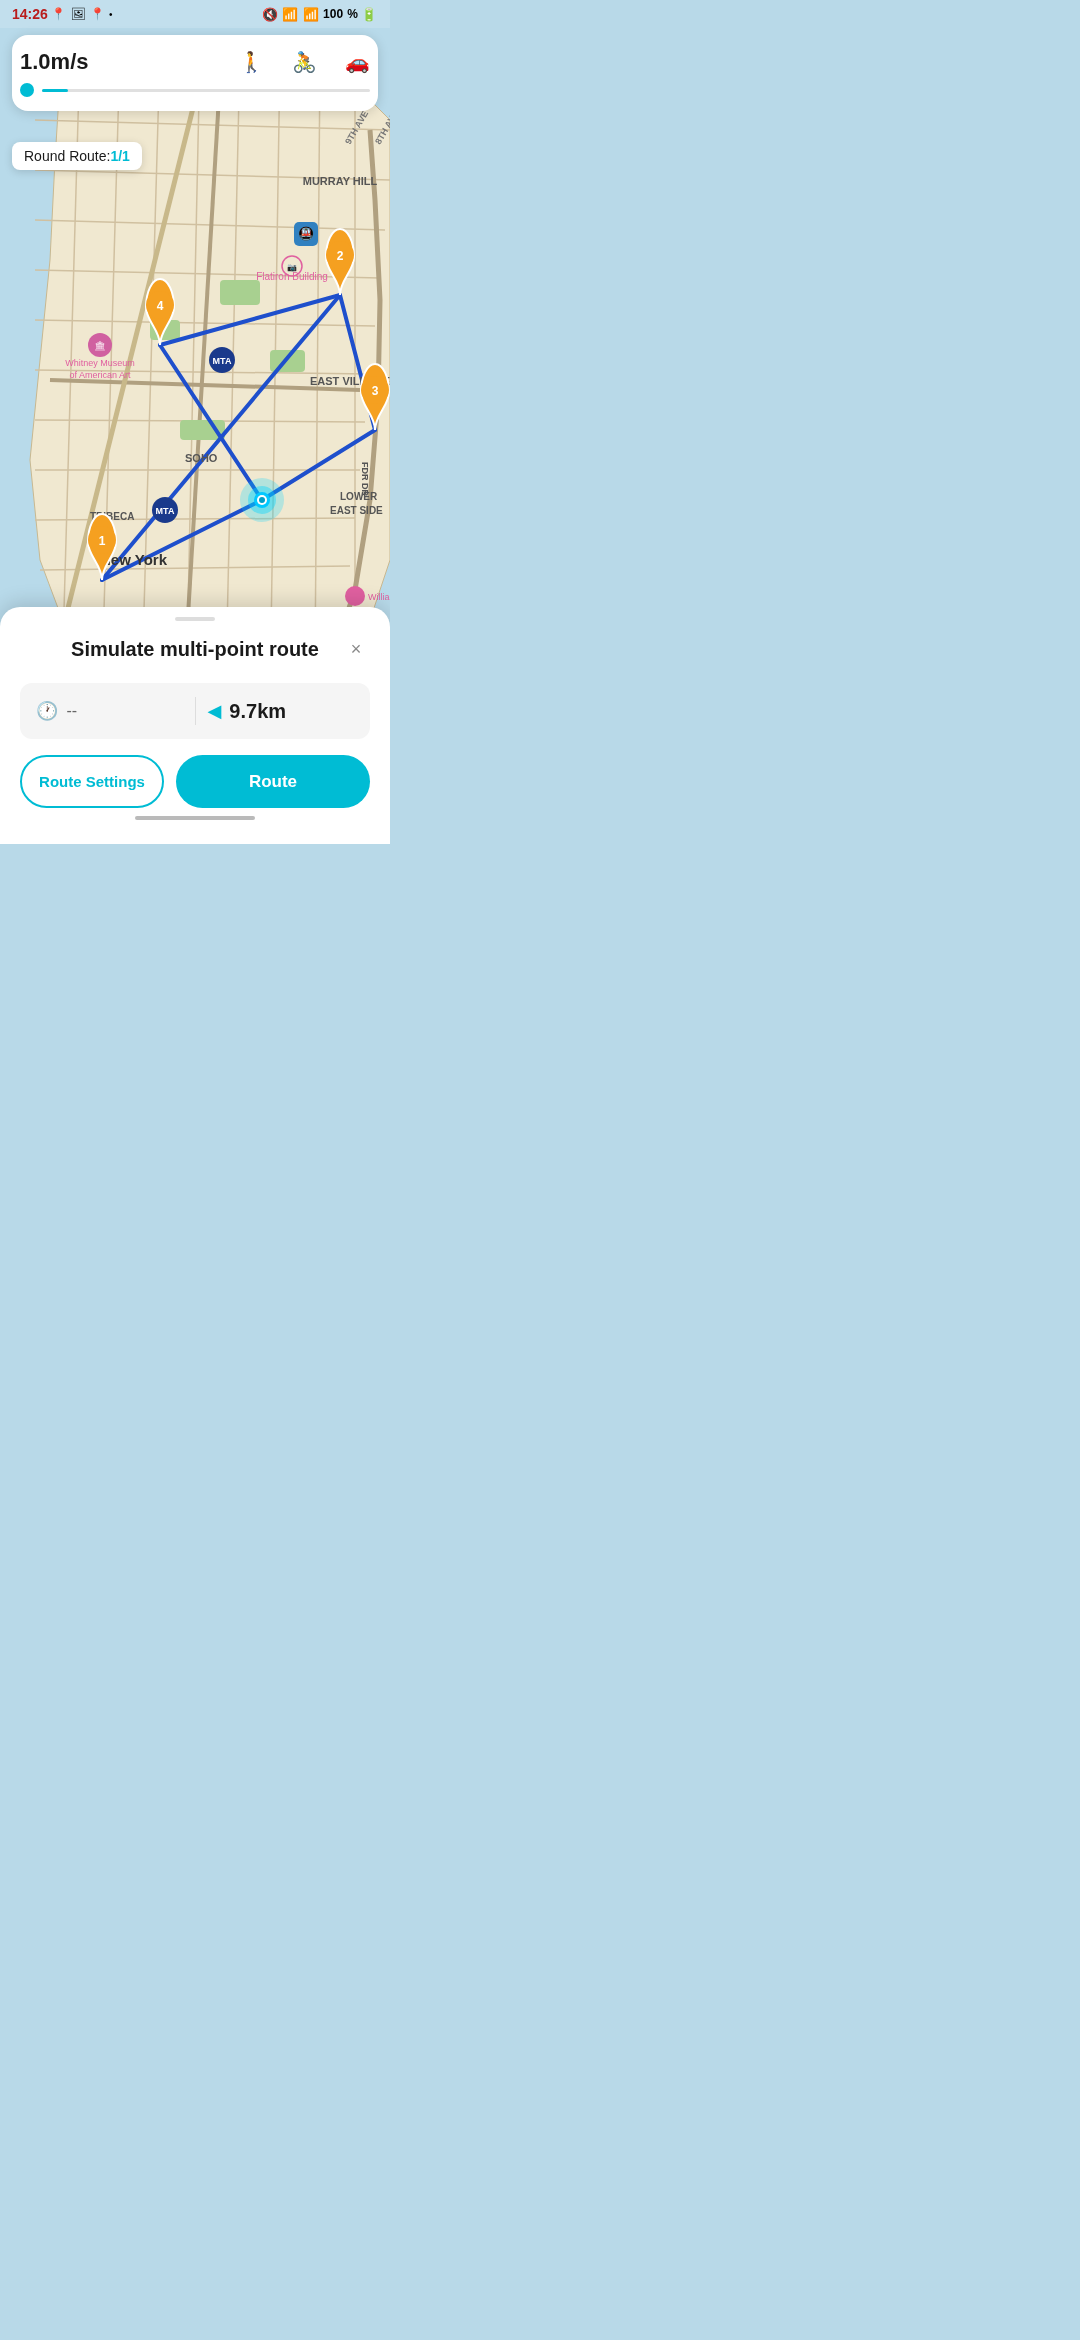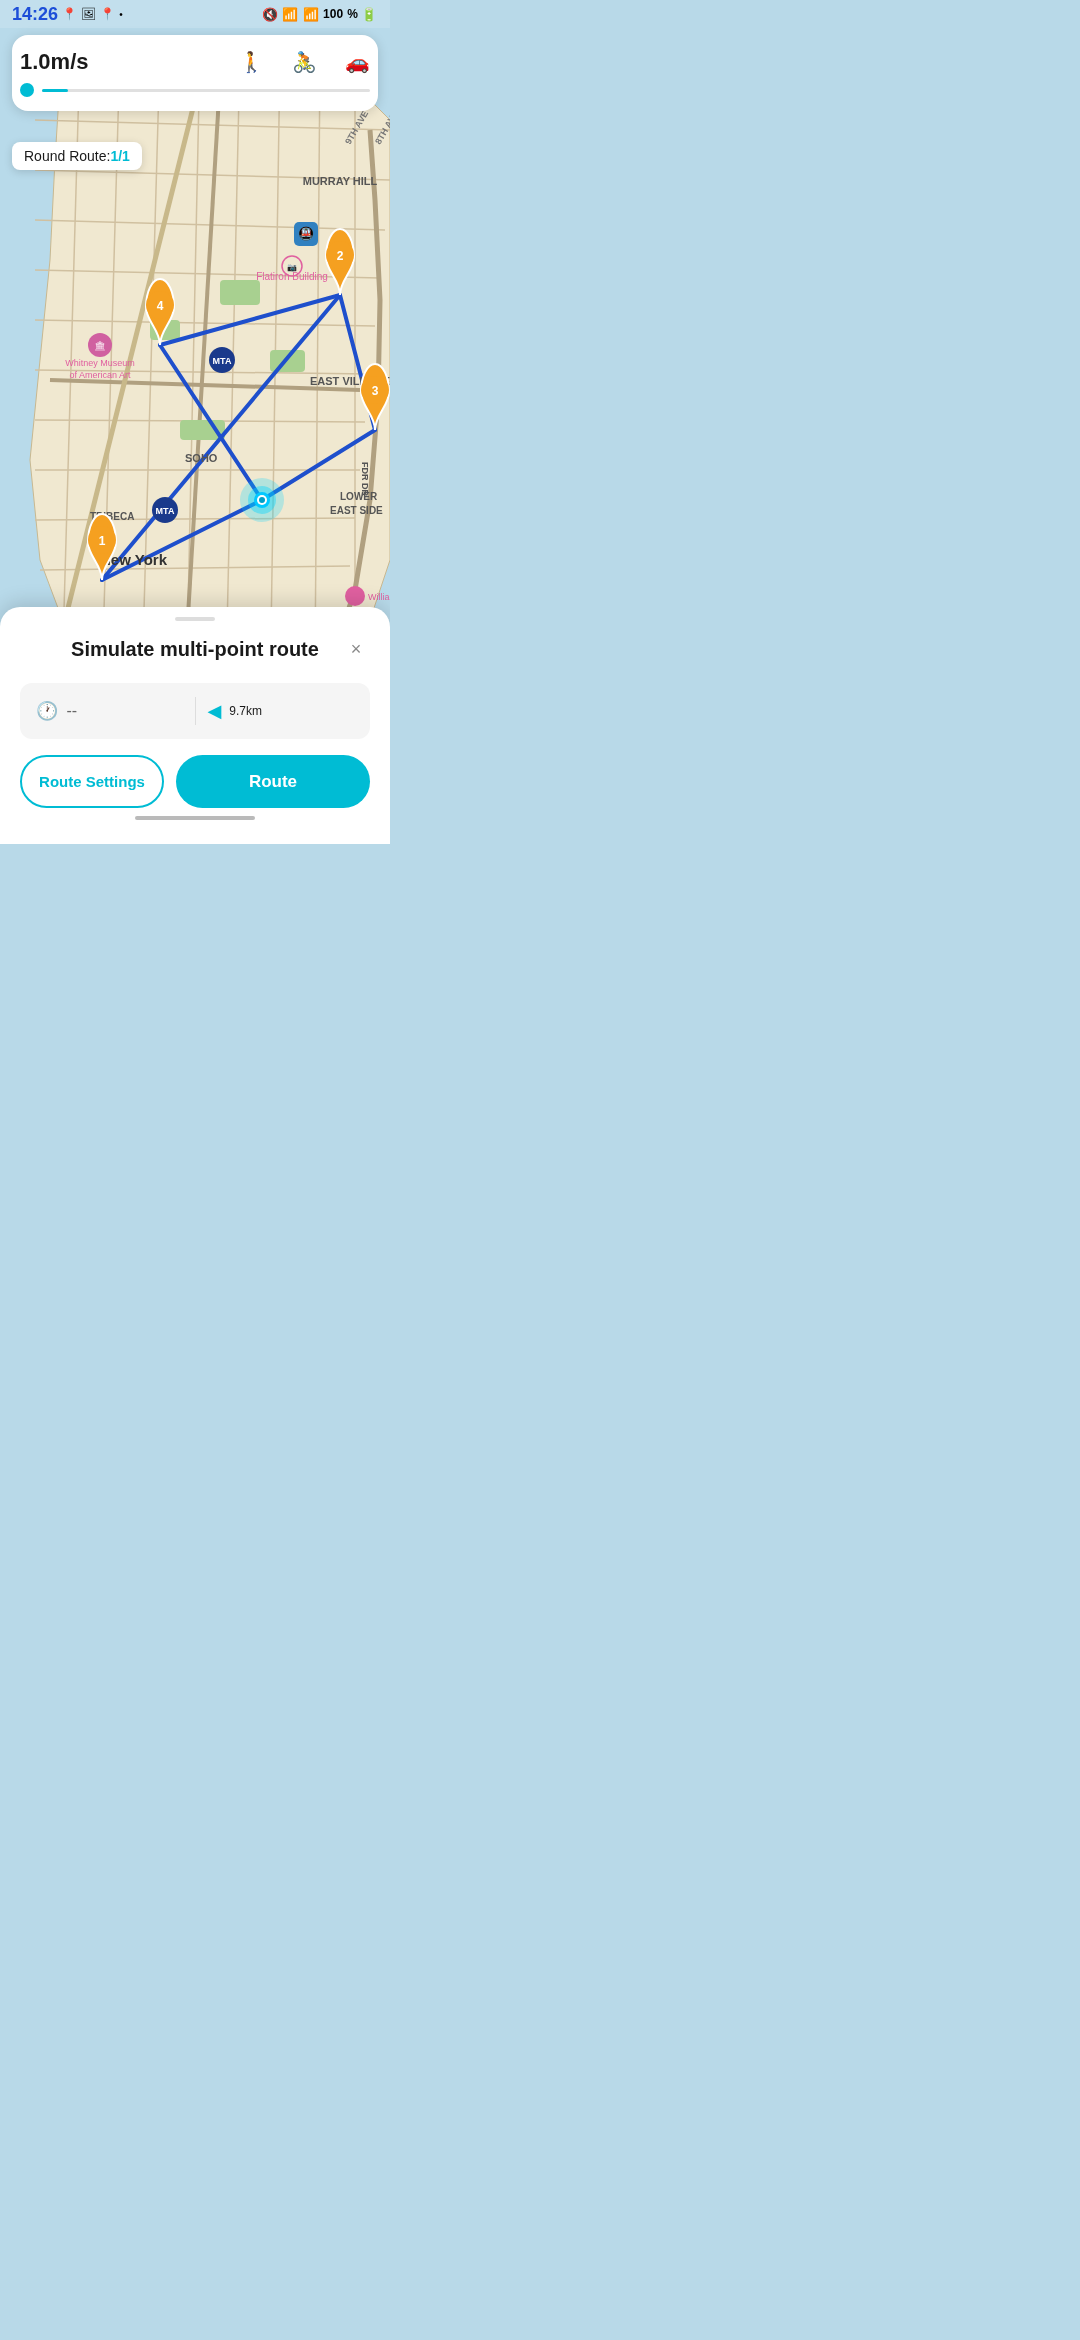--- a/index.html
+++ b/index.html
@@ -27,23 +27,23 @@
       padding: 0 12px;
       z-index: 100;
       background: rgba(255,255,255,0.15);
     }
     .status-left {
       display: flex;
       align-items: center;
       gap: 4px;
     }
     .status-time {
-      font-size: 18px;
+      font-size: 14px;
       font-weight: 600;
-      color: #1d4ed8;
+      color: #b91c1c;
     }
     .status-right {
       display: flex;
       align-items: center;
       gap: 4px;
       font-size: 12px;
       font-weight: 600;
       color: #000;
     }
 
@@ -214,23 +214,23 @@
     .info-icon {
       font-size: 18px;
       color: #00bcd4;
     }
     .info-text {
       font-size: 16px;
       color: #666;
       font-weight: 500;
     }
     .info-dist {
-      font-size: 12px;
+      font-size: 20px;
       color: #1a1a1a;
-      font-weight: 400;
+      font-weight: 700;
     }
     .buttons-row {
       display: flex;
       gap: 12px;
       margin-bottom: 8px;
     }
     .btn-route-settings {
       flex: 1;
       padding: 16px;
       border: 2px solid #00bcd4;

